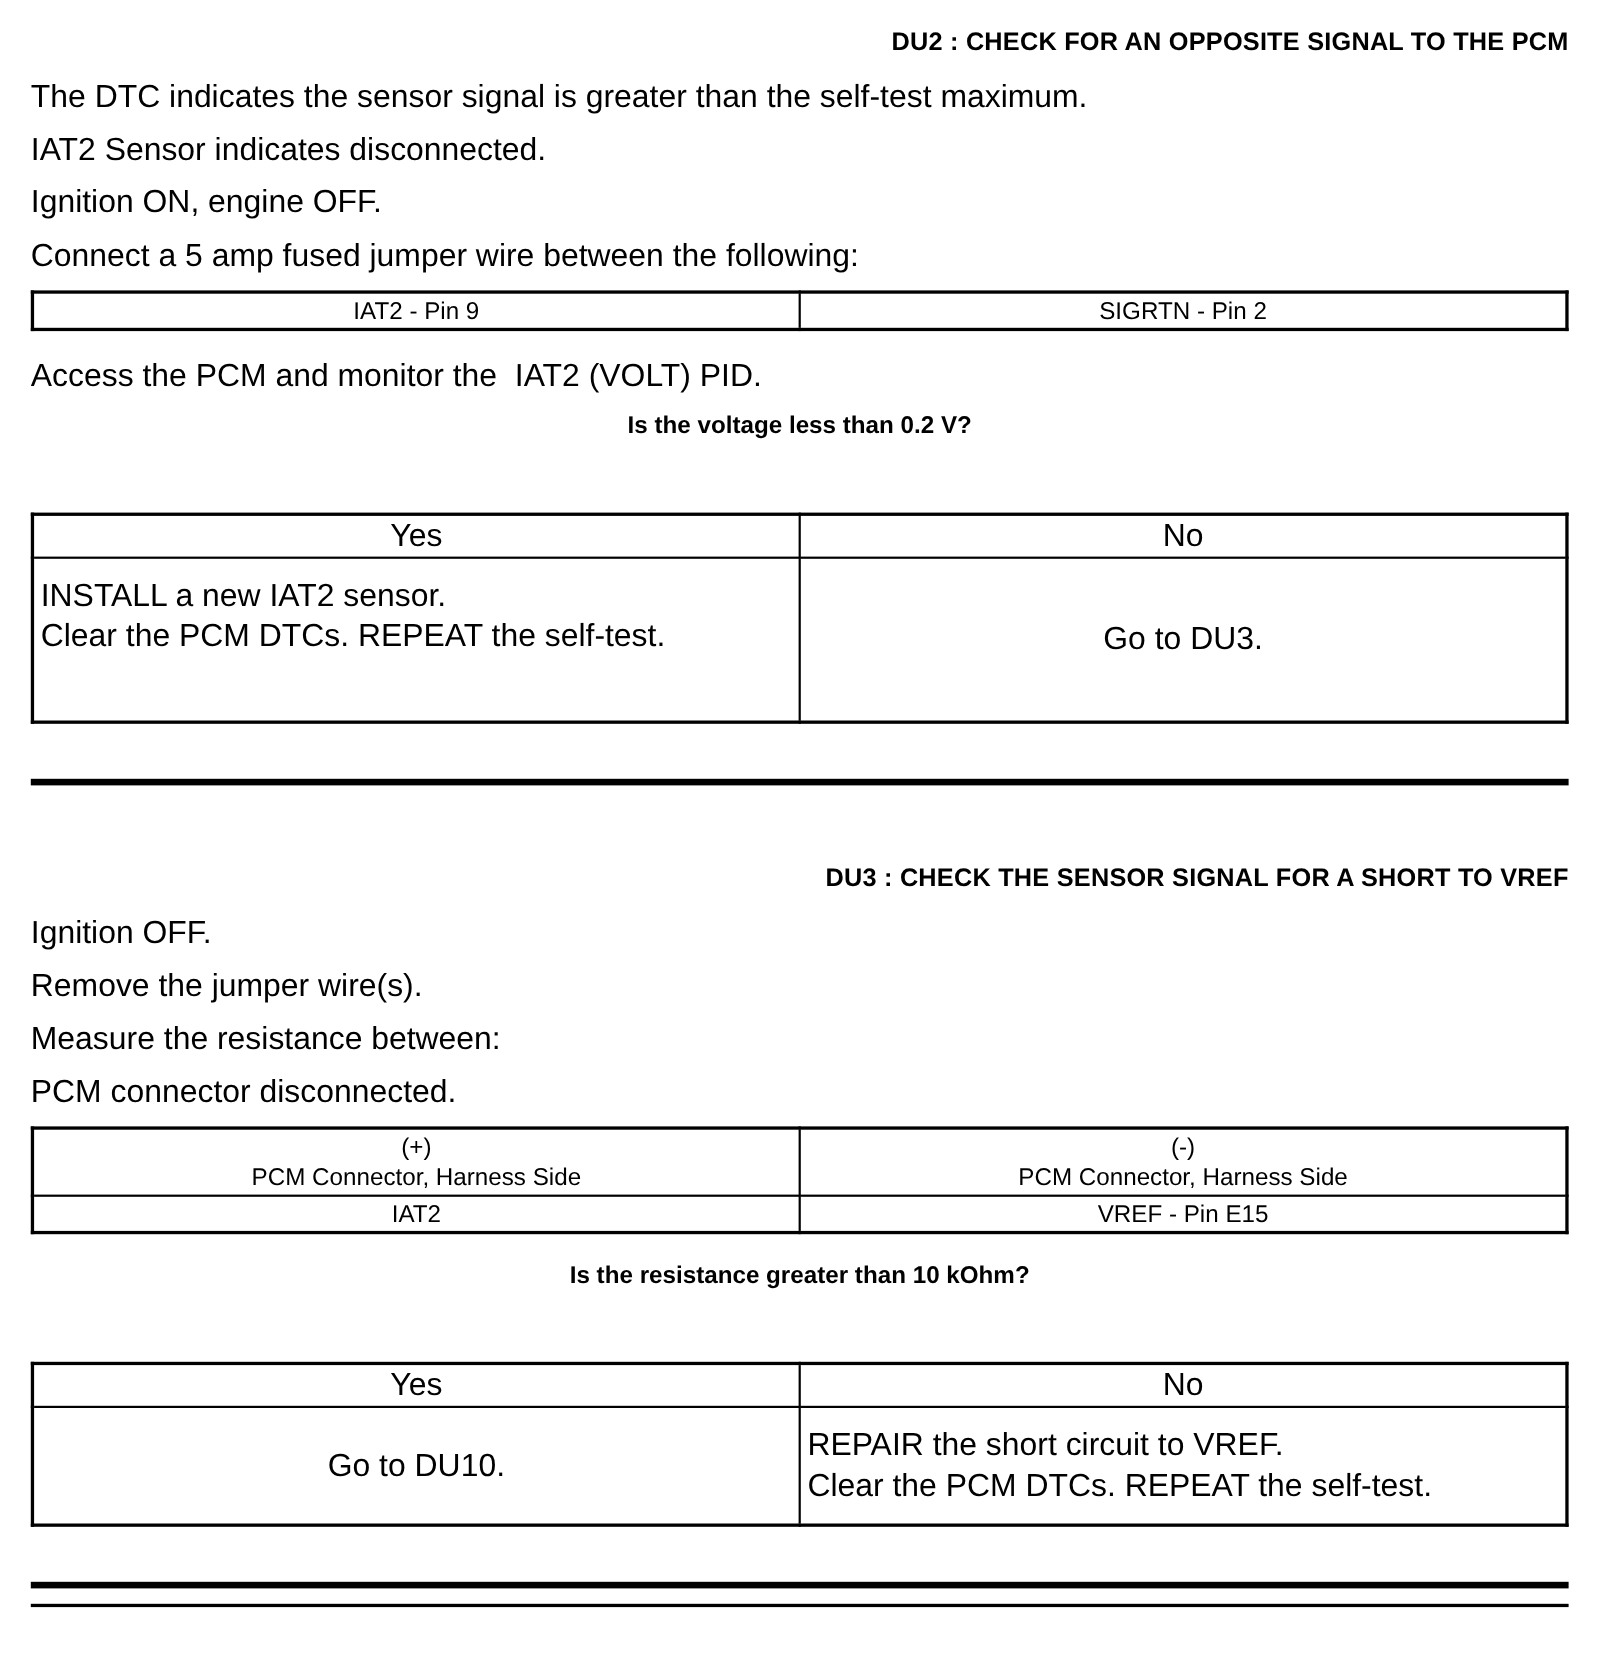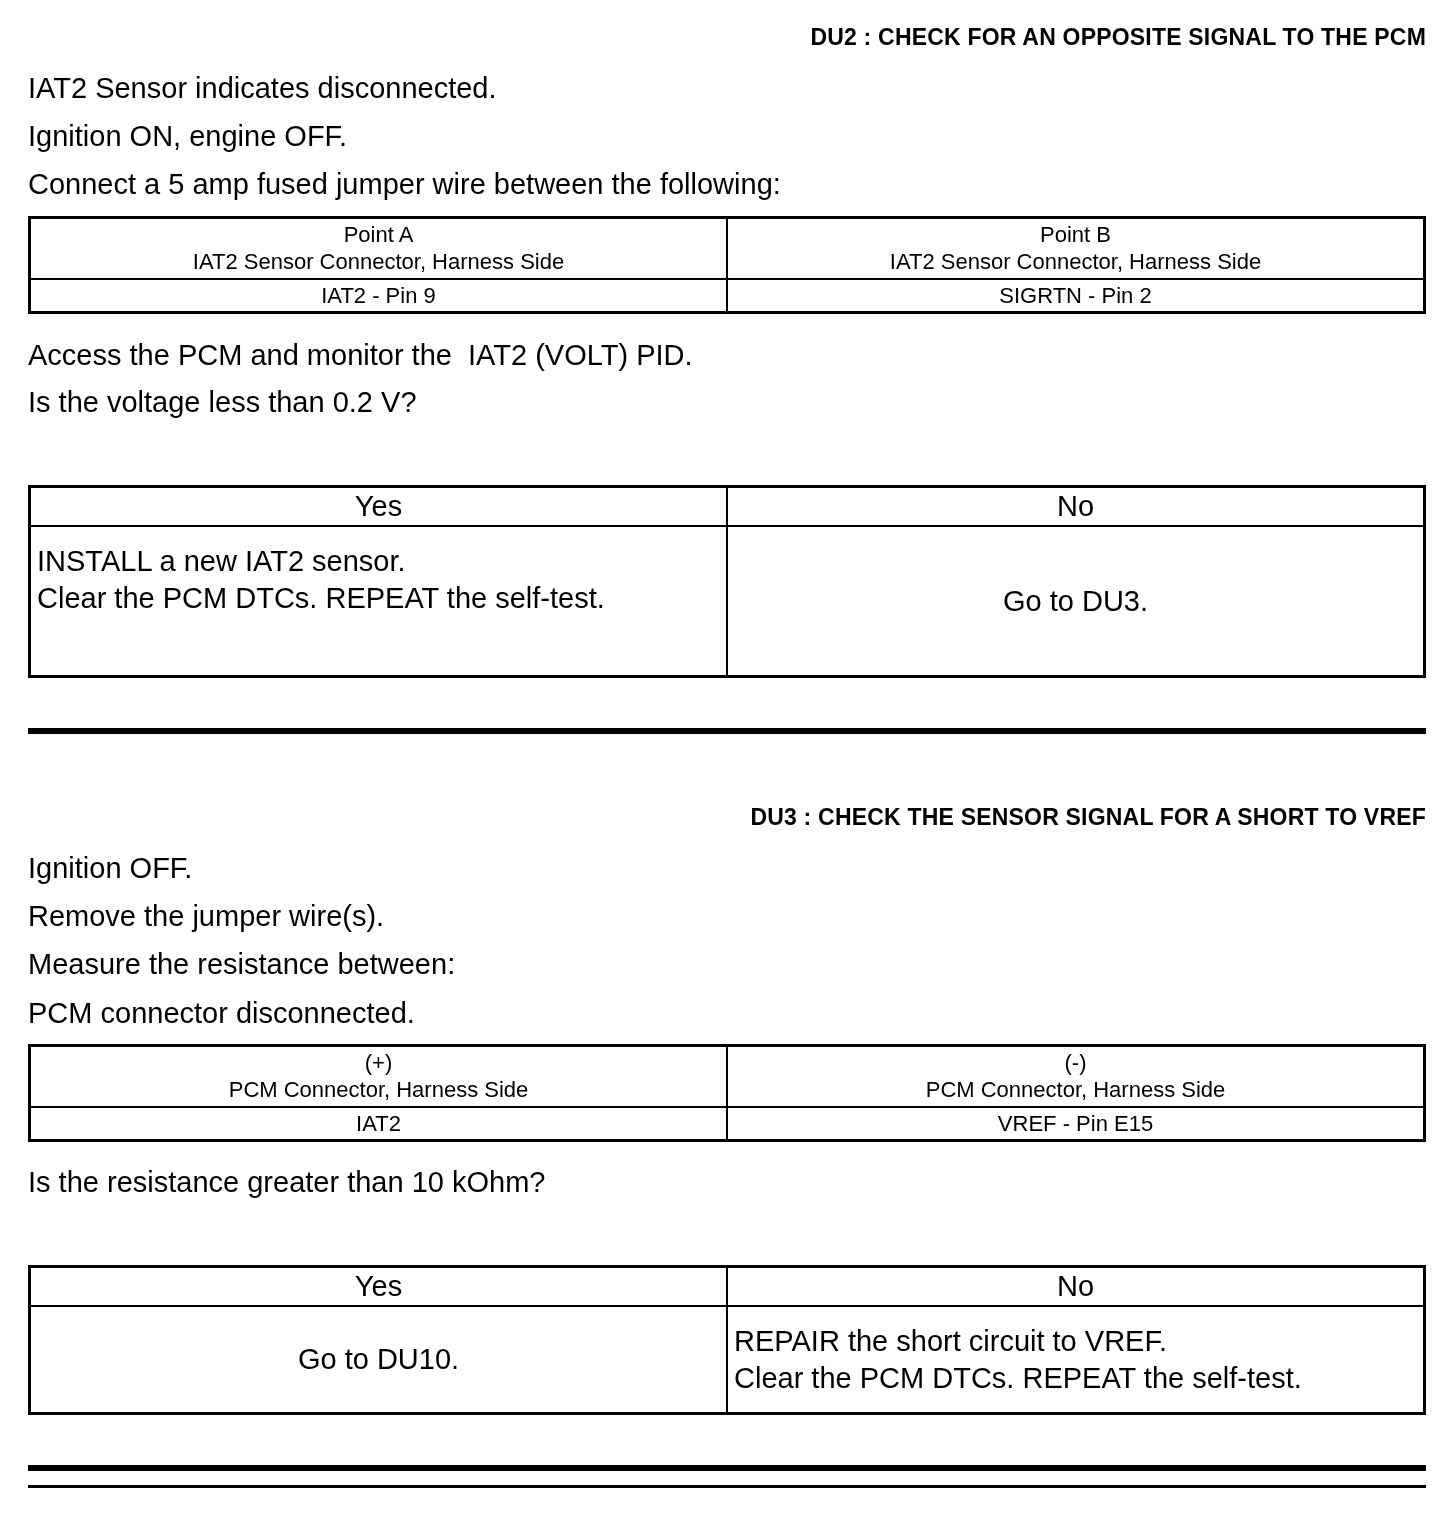--- a/index.html
+++ b/index.html
@@ -25,23 +25,24 @@
   }
 
   .body-line {
     font-size: 29px;
     line-height: 1.18;
     margin: 0 0 14px 0;
     white-space: pre-wrap;
   }
 
   .question {
-    font-size: 29px;
-    font-weight: normal;
+    font-size: 22px;
+    font-weight: bold;
     margin: 4px 0 0 0;
+    text-align: center;
   }
 
   table {
     width: 100%;
     border-collapse: collapse;
     table-layout: fixed;
   }
 
   
   .pin-table {
@@ -98,36 +99,27 @@
   .du3-heading-space { }
 </style>
 </head>
 <body>
 
 <div class="page">
 
   <section class="procedure-step">
     <h2 class="step-heading">DU2 : CHECK FOR AN OPPOSITE SIGNAL TO THE PCM</h2>
 
+    <p class="body-line">The DTC indicates the sensor signal is greater than the self-test maximum.</p>
     <p class="body-line">IAT2 Sensor indicates disconnected.</p>
     <p class="body-line">Ignition ON, engine OFF.</p>
     <p class="body-line">Connect a 5 amp fused jumper wire between the following:</p>
 
     <table class="pin-table">
       <tbody>
-        <tr>
-          <td>
-            <div class="pin-title">Point A</div>
-            <div class="pin-subtitle">IAT2 Sensor Connector, Harness Side</div>
-          </td>
-          <td>
-            <div class="pin-title">Point B</div>
-            <div class="pin-subtitle">IAT2 Sensor Connector, Harness Side</div>
-          </td>
-        </tr>
         <tr>
           <td>IAT2 - Pin 9</td>
           <td>SIGRTN - Pin 2</td>
         </tr>
       </tbody>
     </table>
 
     <p class="body-line">Access the PCM and monitor the  IAT2 (VOLT) PID.</p>
     <p class="question">Is the voltage less than 0.2 V?</p>
 

